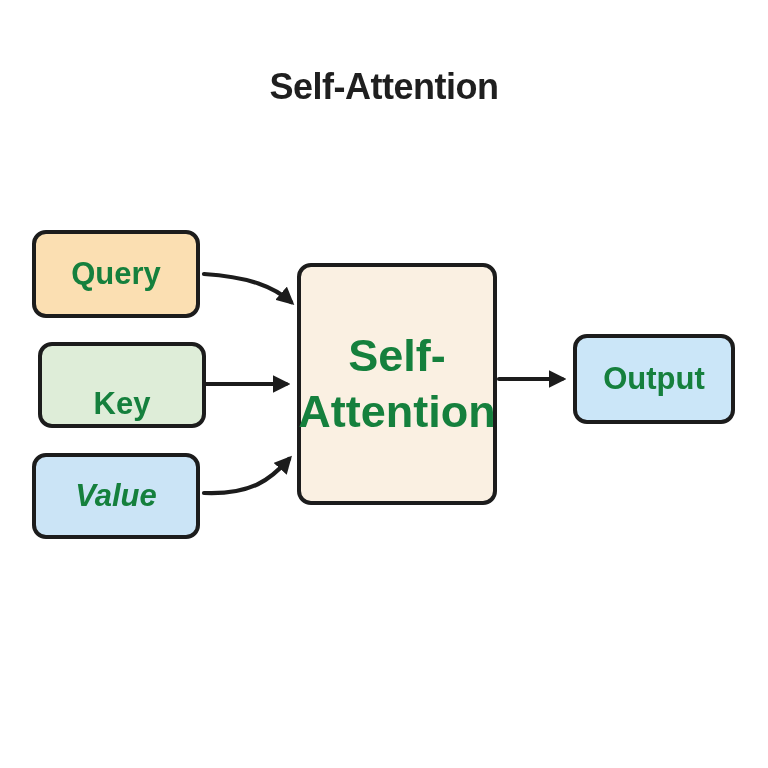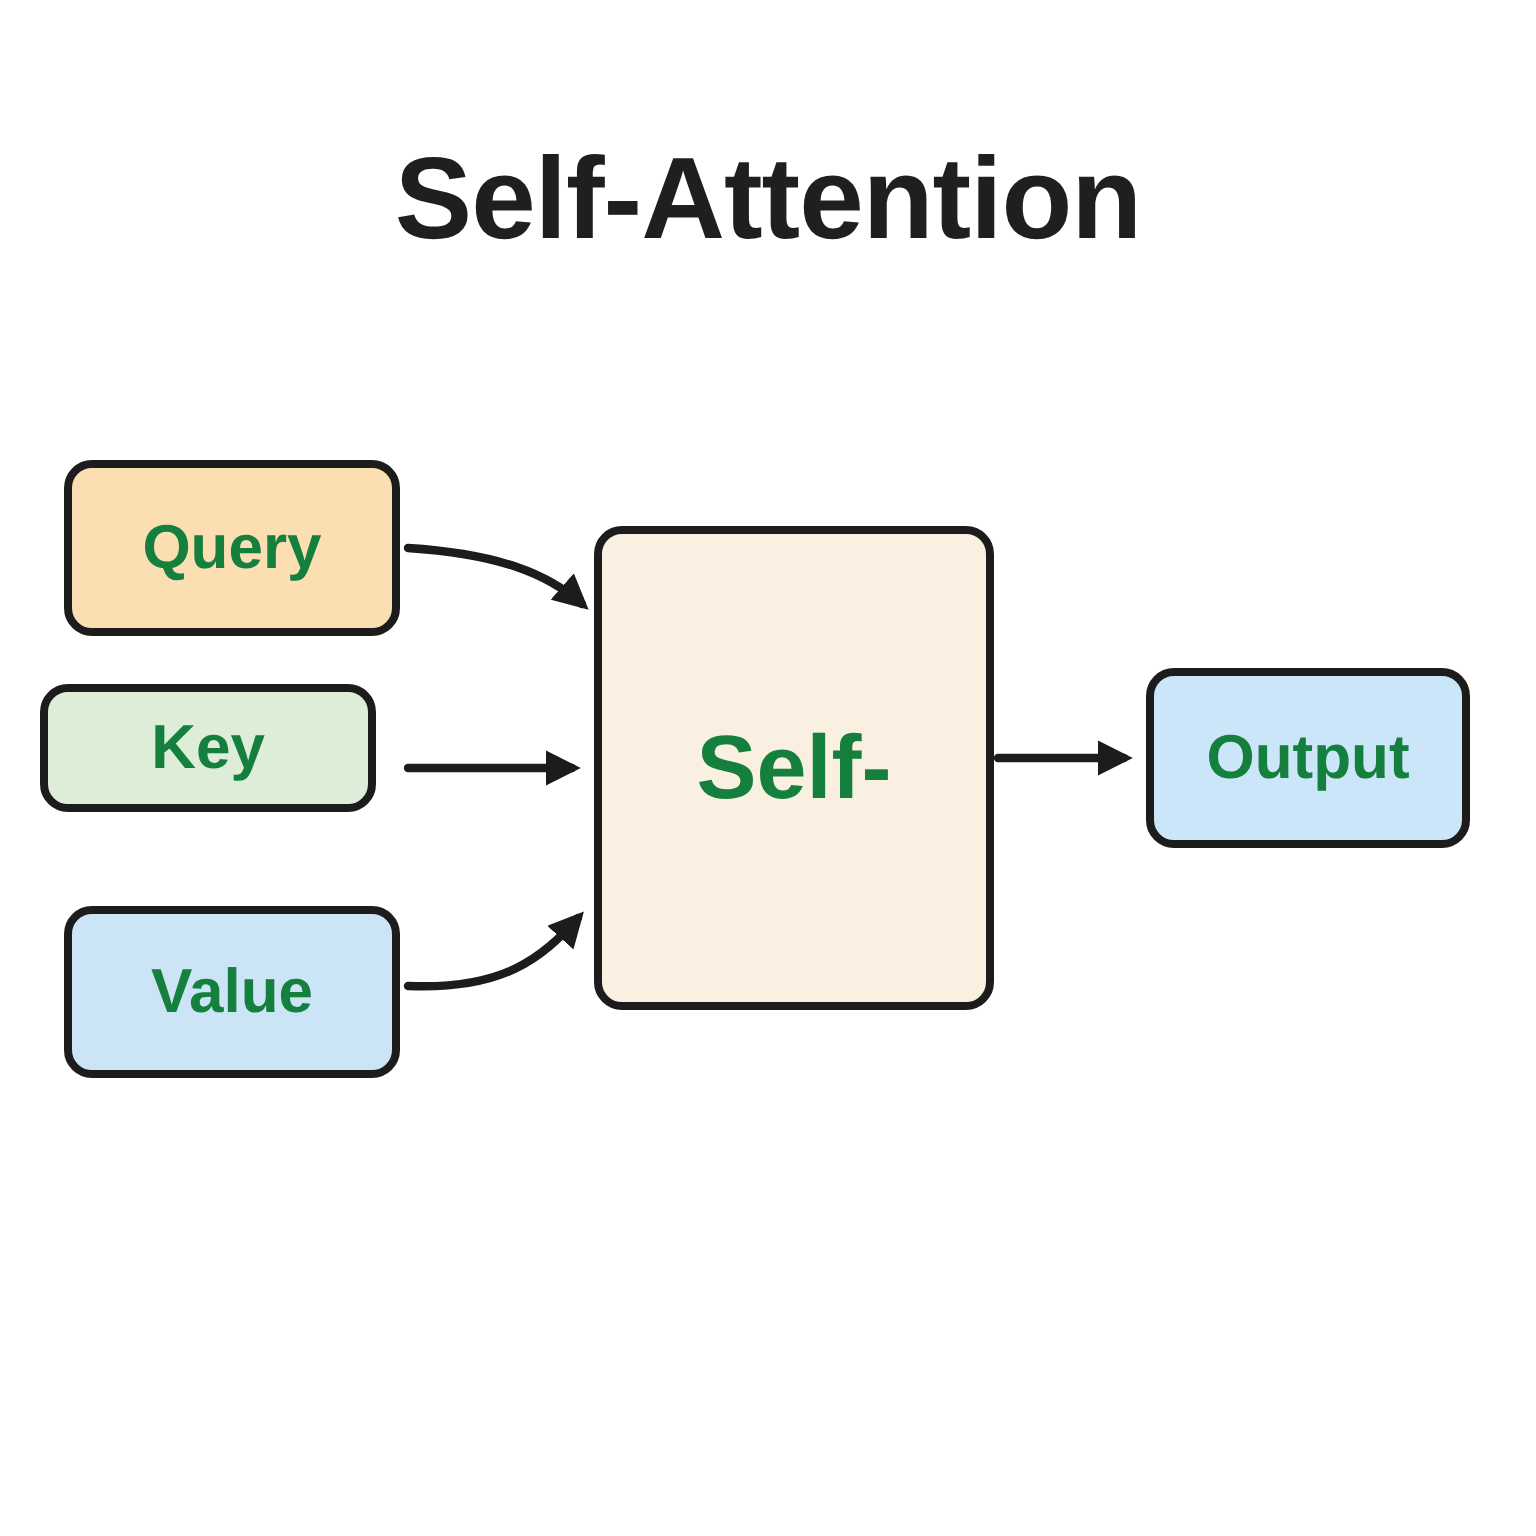--- a/index.html
+++ b/index.html
@@ -14,42 +14,42 @@
     background: #ffffff;
     overflow: hidden;
     font-family: "Liberation Sans", "DejaVu Sans", sans-serif;
   }
   .title {
     position: absolute;
     top: 66px;
     left: 0;
     width: 768px;
     text-align: center;
-    font-size: 58px;
+    font-size: 36px;
     font-weight: 700;
     letter-spacing: -0.5px;
     color: #1f1f1f;
   }
   .node {
     position: absolute;
     box-sizing: border-box;
     border: 4px solid #1c1c1c;
     border-radius: 14px;
     display: flex;
     align-items: center;
     justify-content: center;
     text-align: center;
     color: #15803d;
     font-size: 31px;
     font-weight: 600;
     line-height: 1.25;
   }
   .node-query  { left: 32px;  top: 230px; width: 168px; height: 88px; }
-  .node-key    { left: 20px;  top: 342px; width: 168px; height: 64px; }
-  .node-value  { left: 32px;  top: 453px; width: 168px; height: 86px; }
+  .node-key    { left: 38px;  top: 342px; width: 168px; height: 86px; align-items: flex-end; }
+  .node-value  { left: 32px;  top: 453px; width: 168px; height: 86px; font-style: italic; }
   .node-center { left: 297px; top: 263px; width: 200px; height: 242px; font-size: 45px; }
   .node-output { left: 573px; top: 334px; width: 162px; height: 90px; }
   .edges-layer {
     position: absolute;
     left: 0;
     top: 0;
     width: 768px;
     height: 768px;
     pointer-events: none;
   }
@@ -86,20 +86,21 @@
     <span>Key</span>
   </div>
 
   <div class="node node-value" style="background-color: rgb(203, 228, 246);">
     <span>Value</span>
   </div>
 
   <div class="node node-center" style="background-color: rgb(250, 240, 226);">
     <span>
       <span>Self-</span><br>
+      <span>Attention</span>
     </span>
   </div>
 
   <div class="node node-output" style="background-color: rgb(203, 230, 248);">
     <span>Output</span>
   </div>
 
 </div>
 
 </body></html>

